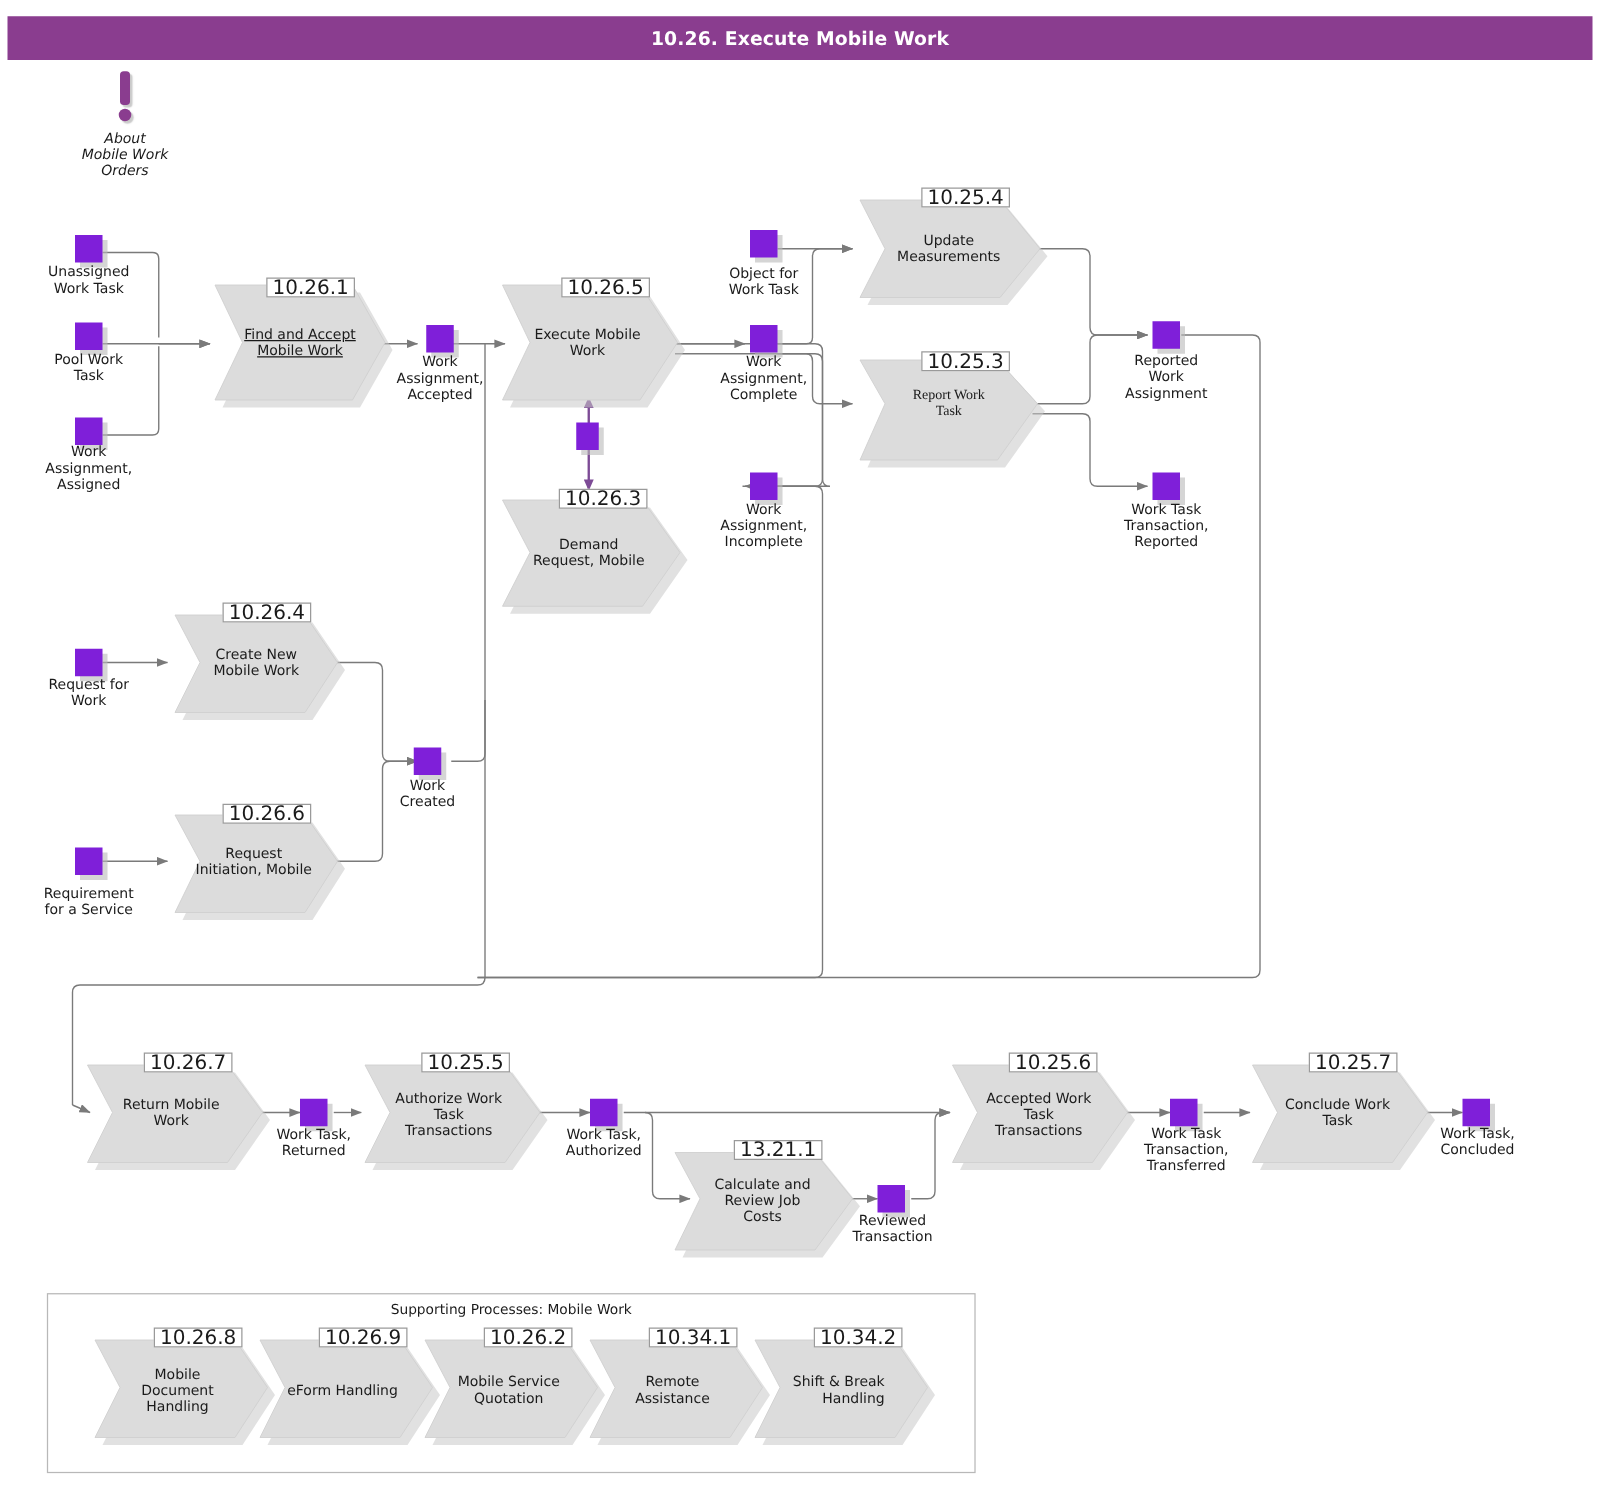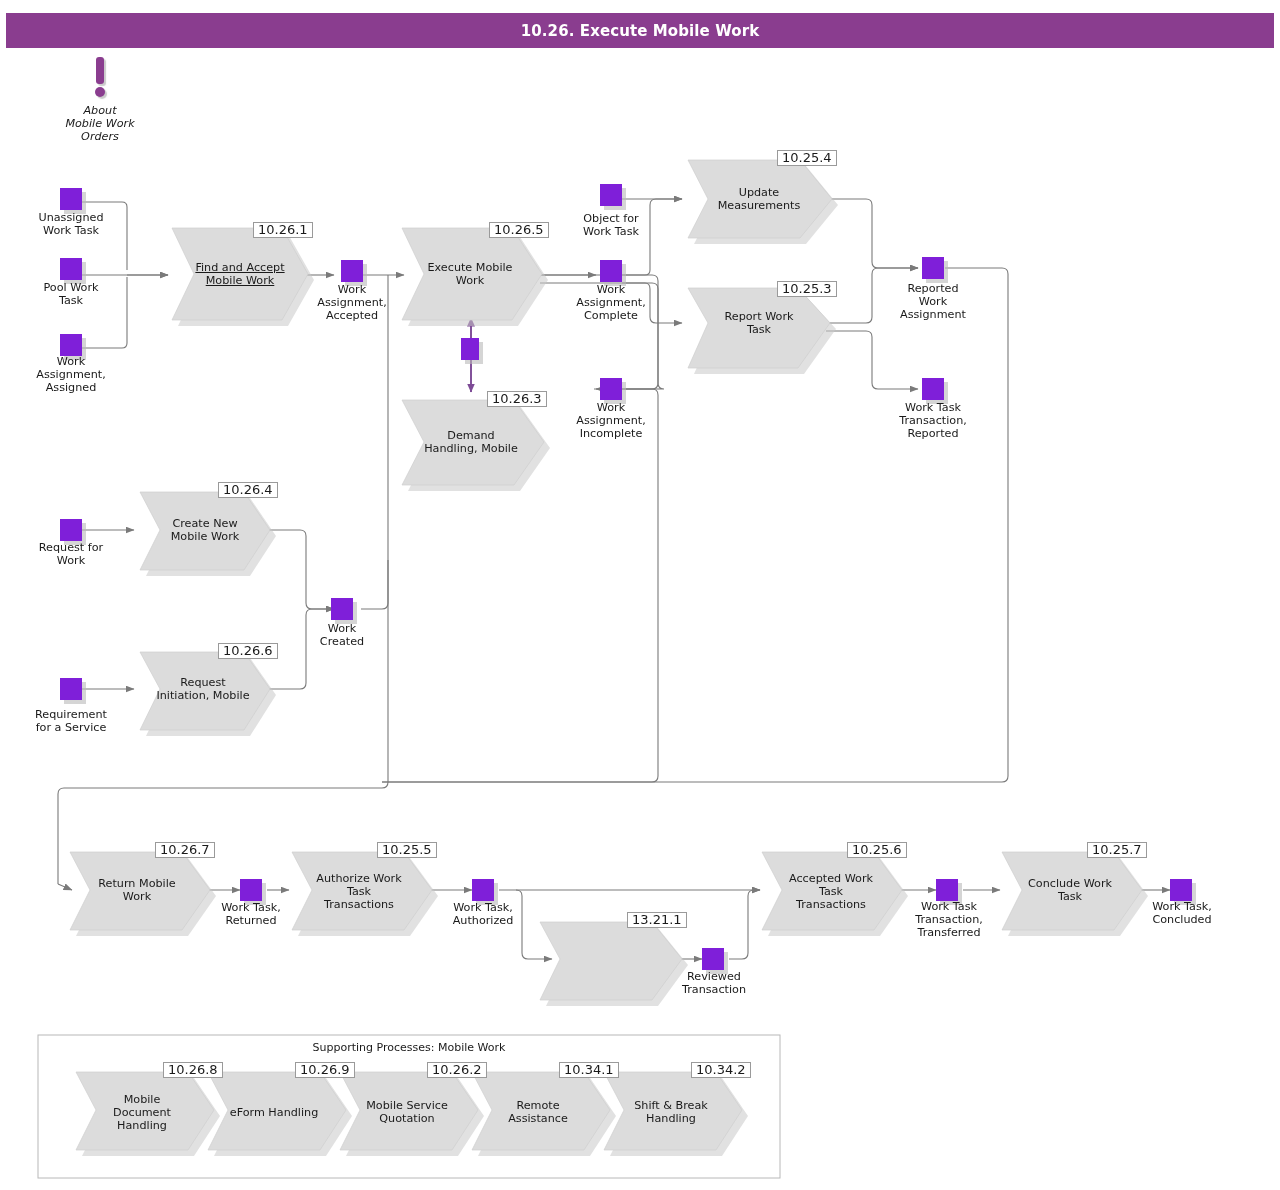--- a/index.html
+++ b/index.html
@@ -64,26 +64,25 @@
     line-height: 13px;
     font-family: "DejaVu Sans", sans-serif;
     white-space: pre-line;
     display: flex; align-items: center; justify-content: center;
   }
   .badge {
     position: absolute;
     background: #ffffff;
     border: 1px solid #9a9a9a;
     color: #1a1a1a;
-    font-size: 13px;
+    font-size: 16px;
     line-height: 12px;
     font-family: "DejaVu Sans", sans-serif;
     padding: 1px 4px 1px 4px;
     white-space: nowrap;
-    margin-left: 40px;
   }
   .group-title {
     position: absolute;
     text-align: center;
     color: #1a1a1a;
     font-size: 11px;
     font-family: "DejaVu Sans", sans-serif;
     white-space: nowrap;
   }
   
@@ -315,34 +314,37 @@
       <rect class="sq-shadow" x="1174" y="883" width="22" height="22"></rect>
       <rect class="sq-body" x="1170" y="879" width="22" height="22"></rect>
     </g>
   </svg>
 
   <div class="chev-label" style="left:180px; top:252px; width:120px; height:44px;text-decoration:underline;">Find and Accept
 Mobile Work</div>
   <div class="chev-label" style="left:410px; top:252px; width:120px; height:44px;">Execute Mobile
 Work</div>
   <div class="chev-label" style="left:404px; top:420px; width:134px; height:44px;">Demand
-Handling, Mobile</div>
+Request, Mobile</div>
   <div class="chev-label" style="left:696px; top:177px; width:126px; height:44px;">Update
 Measurements</div>
-  <div class="chev-label" style="left:696px; top:301px; width:126px; height:44px;">Report Work
+  <div class="chev-label" style="left:696px; top:301px; width:126px; height:44px;font-family:Liberation Serif, serif;">Report Work
 Task</div>
   <div class="chev-label" style="left:146px; top:508px; width:118px; height:44px;">Create New
 Mobile Work</div>
   <div class="chev-label" style="left:140px; top:667px; width:126px; height:44px;">Request
 Initiation, Mobile</div>
   <div class="chev-label" style="left:78px; top:868px; width:118px; height:44px;">Return Mobile
 Work</div>
   <div class="chev-label" style="left:300px; top:862px; width:118px; height:58px;">Authorize Work
 Task
 Transactions</div>
+  <div class="chev-label" style="left:550px; top:931px; width:120px; height:58px;">Calculate and
+Review Job
+Costs</div>
   <div class="chev-label" style="left:772px; top:862px; width:118px; height:58px;">Accepted Work
 Task
 Transactions</div>
   <div class="chev-label" style="left:1010px; top:868px; width:120px; height:44px;">Conclude Work
 Task</div>
 
   <div class="badge" style="left:213px; top:222px;">10.26.1</div>
   <div class="badge" style="left:449px; top:222px;">10.26.5</div>
   <div class="badge" style="left:447px; top:391px;">10.26.3</div>
   <div class="badge" style="left:737px; top:150px;">10.25.4</div>
@@ -409,16 +411,16 @@
 
   <div class="badge" style="left:387px; top:1062px;">10.26.2</div>
   <div class="chev-label" style="left:352px; top:1086px; width:110px; height:52px;">Mobile Service
 Quotation</div>
 
   <div class="badge" style="left:519px; top:1062px;">10.34.1</div>
   <div class="chev-label" style="left:486px; top:1086px; width:104px; height:52px;">Remote
 Assistance</div>
 
   <div class="badge" style="left:651px; top:1062px;">10.34.2</div>
-  <div class="chev-label" style="left:616px; top:1086px; width:110px; height:52px;">Shift &amp; Break
+  <div class="chev-label" style="left:616px; top:1086px; width:110px; height:52px;text-align:right;">Shift &amp; Break
 Handling</div>
 
 </div>
 
 </body></html>

